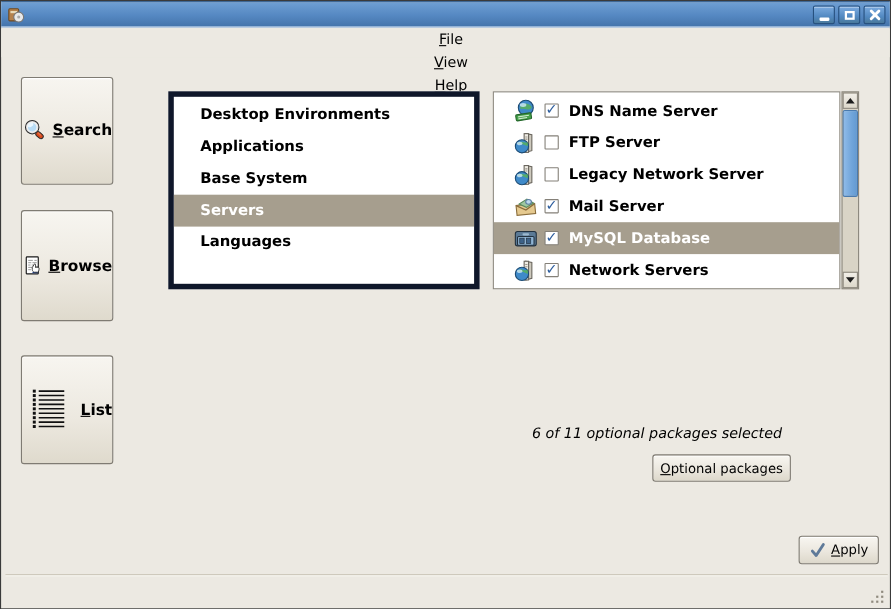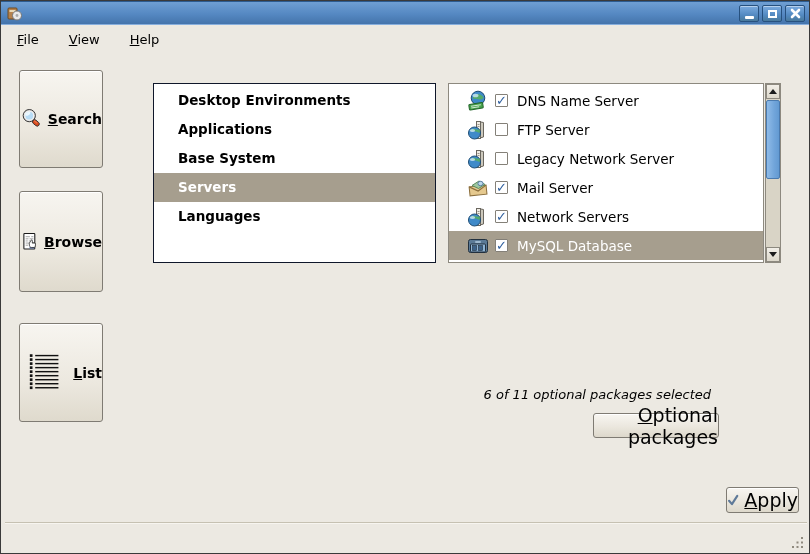--- a/index.html
+++ b/index.html
@@ -17,47 +17,47 @@
   .tb-btns { position:absolute; right:4px; top:3px; display:flex; gap:3px; }
   .tb-btn { width:20px; height:17px; border:1px solid #27517f; border-radius:2px;
     background:linear-gradient(180deg,#7cabdf 0%,#538ac2 60%,#49799b 100%);
     box-shadow:inset 0 1px 0 rgba(255,255,255,.45);
     display:flex; align-items:center; justify-content:center; }
   .g-min { width:9px; height:3px; background:#fff; margin-top:8px; border-radius:1px; }
   .g-max { width:9px; height:8px; border:2px solid #fff; }
 
   
   .menubar { position:absolute; left:0; top:25px; width:100%; height:26px; background:#ece9e2;
-    display:flex; align-items:center; padding-left:8px; }
+    display:flex; align-items:center; padding-left:24px;flex-direction:column; }
   .menu-item { font-size:13px; color:#000; padding:3px 8px; margin-right:14px; cursor:default; }
 
   
   .tool-btn { position:absolute; left:18px; width:84px; border:1px solid #7f7b73; border-radius:3px;
     background:linear-gradient(180deg,#f7f5f0 0%,#ece8df 60%,#dfdacd 100%);
     box-shadow:inset 0 1px 0 #fff;
     display:flex; flex-direction:row; align-items:center; justify-content:center; gap:5px; }
   .tool-label { font-weight:bold; font-size:14px; color:#000; }
 
   
   .catlist { position:absolute; left:152px; top:82px; width:283px; height:180px;
-    background:#fff; border:1px solid #0f172a; padding-top:2px; overflow:hidden; }
+    background:#fff; border:5px solid #0f172a; padding-top:2px; overflow:hidden; }
   .cat-row { height:29px; line-height:29px; padding-left:24px; font-weight:bold; font-size:13.5px; color:#000; }
   .cat-row.selected { background:#a69e8e; color:#fff; }
 
   
   .pkglist { position:absolute; left:447px; top:82px; width:316px; height:180px;
     background:#fff; border:1px solid #8d897f; padding-top:2px; overflow:hidden; }
   .pkg-row { height:29px; display:flex; align-items:center; padding-left:18px; }
   .pkg-row.selected { background:#a69e8e; }
   .pkg-row.selected .pkg-label { color:#fff; }
   .pkg-icon { width:22px; height:22px; flex:0 0 22px; margin-right:6px; }
   .checkbox { width:13px; height:13px; flex:0 0 13px; background:#fff; border:1px solid #848078; border-radius:1px;
     margin-right:9px; position:relative; }
   .checkbox.checked::after { content:"✓"; position:absolute; left:0px; top:-2px; font-size:13px; font-weight:bold; color:#2f5f9e; }
-  .pkg-label { font-weight:normal; font-size:13.5px; color:#000; white-space:nowrap; }
+  .pkg-label { font-weight:bold; font-size:13.5px; color:#000; white-space:nowrap; }
 
   
   .scrollbar { position:absolute; left:764px; top:82px; width:16px; height:180px;
     background:#d9d4c6; border:1px solid #8d897f; }
   .sb-btn { position:absolute; left:0; width:14px; height:15px;
     background:linear-gradient(180deg,#f2efe8,#ddd8cb); border:1px solid #8d897f;
     display:flex; align-items:center; justify-content:center; }
   .sb-up { top:0; } .sb-down { bottom:0; }
   .tri-up { width:0; height:0; border-left:4px solid transparent; border-right:4px solid transparent; border-bottom:5px solid #1c1c1c; }
   .tri-down { width:0; height:0; border-left:4px solid transparent; border-right:4px solid transparent; border-top:5px solid #1c1c1c; }
@@ -69,21 +69,21 @@
   .descbox { position:absolute; left:204px; top:295px; width:516px; height:78px;
     background:#fff; border:1px solid #8d897f; padding:4px 7px; }
   .desc-text { font-size:13px; color:#000; }
 
   .opt-status { position:absolute; left:400px; top:386px; width:310px; text-align:right;
     font-style:italic; font-size:13px; color:#000; }
 
   .push-btn { position:absolute; border:1px solid #7f7b73; border-radius:3px;
     background:linear-gradient(180deg,#f8f6f1 0%,#ebe7de 55%,#ddd8cb 100%);
     box-shadow:inset 0 1px 0 #fff;
-    display:flex; align-items:center; justify-content:center; font-size:19px; color:#000; gap:5px;text-align:right; }
+    display:flex; align-items:center; justify-content:center; font-size:12px; color:#000; gap:5px;text-align:right; }
   .opt-btn { left:592px; top:412px; width:126px; height:25px; }
   .apply-btn { left:725px; top:486px; width:73px; height:26px; }
 
   
   .status-sep { position:absolute; left:4px; top:521px; width:802px; height:0;
     border-top:1px solid #c6c1b2; border-bottom:1px solid #f7f5f0; }
   .resize-grip { position:absolute; right:4px; bottom:3px; width:15px; height:15px; }
   u { text-decoration:underline; }
 </style>
 </head>
@@ -239,44 +239,44 @@
           <path d="M2.5 9 L19.5 9 L19.5 18 L2.5 18 z" fill="#e5c98f" stroke="#8a6d3b"></path>
           <path d="M2.5 9 L11 14 L19.5 9" fill="none" stroke="#8a6d3b" stroke-width="1.2"></path>
         </g>
         <path d="M5 8.5 l7-4.5 6 3.5 -6.5 4z" fill="#9ec7a0" stroke="#5a8a5e"></path>
         <ellipse cx="13.5" cy="6.5" rx="2.6" ry="2.2" fill="#bcd9ec" stroke="#5a7ca0"></ellipse>
       </svg>
       <span class="checkbox checked"></span>
       <span class="pkg-label">Mail Server</span>
     </div>
 
+    <div class="pkg-row selected">
+      <svg class="pkg-icon" viewBox="0 0 22 22">
+        <rect x="1.5" y="4.5" width="19" height="13" rx="2" fill="#5b7a96" stroke="#22313f"></rect>
+        <rect x="3.5" y="9" width="15" height="8" rx="1" fill="#8fb4d4" stroke="#22313f"></rect>
+        <rect x="5.5" y="10.5" width="4" height="5" fill="#3d6288" stroke="#22313f" stroke-width=".6"></rect>
+        <rect x="11.5" y="10.5" width="4" height="5" fill="#3d6288" stroke="#22313f" stroke-width=".6"></rect>
+        <rect x="8" y="6" width="6" height="2" rx="1" fill="#9db9cf"></rect>
+      </svg>
+      <span class="checkbox checked"></span>
+      <span class="pkg-label">MySQL Database</span>
+    </div>
+
     <div class="pkg-row">
       <svg class="pkg-icon" viewBox="0 0 22 22">
         <path d="M11 2.5 l5.5 1 v14.5 l-5.5 1.5 z" fill="#cdc9bd" stroke="#6b675f"></path>
         <rect x="9.5" y="2.5" width="4" height="17" fill="#efece4" stroke="#6b675f"></rect>
         <line x1="10.5" y1="5.5" x2="12.5" y2="5.5" stroke="#9a958a"></line>
         <line x1="10.5" y1="7.5" x2="12.5" y2="7.5" stroke="#9a958a"></line>
         <circle cx="7.5" cy="14" r="6" fill="#3f8ac9" stroke="#1d4c74"></circle>
         <path d="M3 12 q2.5-3 5.5-1.8 q2.8 1 4-.2 q.8 2.2.2 4 q-4.5-2.5-9.7-2z" fill="#58b05a" opacity=".85"></path>
         <ellipse cx="5.5" cy="11.5" rx="2.6" ry="1.6" fill="#cfe8f9" opacity=".8"></ellipse>
       </svg>
       <span class="checkbox checked"></span>
       <span class="pkg-label">Network Servers</span>
-    </div>
-
-    <div class="pkg-row selected">
-      <svg class="pkg-icon" viewBox="0 0 22 22">
-        <rect x="1.5" y="4.5" width="19" height="13" rx="2" fill="#5b7a96" stroke="#22313f"></rect>
-        <rect x="3.5" y="9" width="15" height="8" rx="1" fill="#8fb4d4" stroke="#22313f"></rect>
-        <rect x="5.5" y="10.5" width="4" height="5" fill="#3d6288" stroke="#22313f" stroke-width=".6"></rect>
-        <rect x="11.5" y="10.5" width="4" height="5" fill="#3d6288" stroke="#22313f" stroke-width=".6"></rect>
-        <rect x="8" y="6" width="6" height="2" rx="1" fill="#9db9cf"></rect>
-      </svg>
-      <span class="checkbox checked"></span>
-      <span class="pkg-label">MySQL Database</span>
     </div>
 
     <div class="pkg-row">
       
     </div>
   </div>
 
   <div class="scrollbar">
     <div class="sb-btn sb-up">
       <span class="tri-up"></span>

